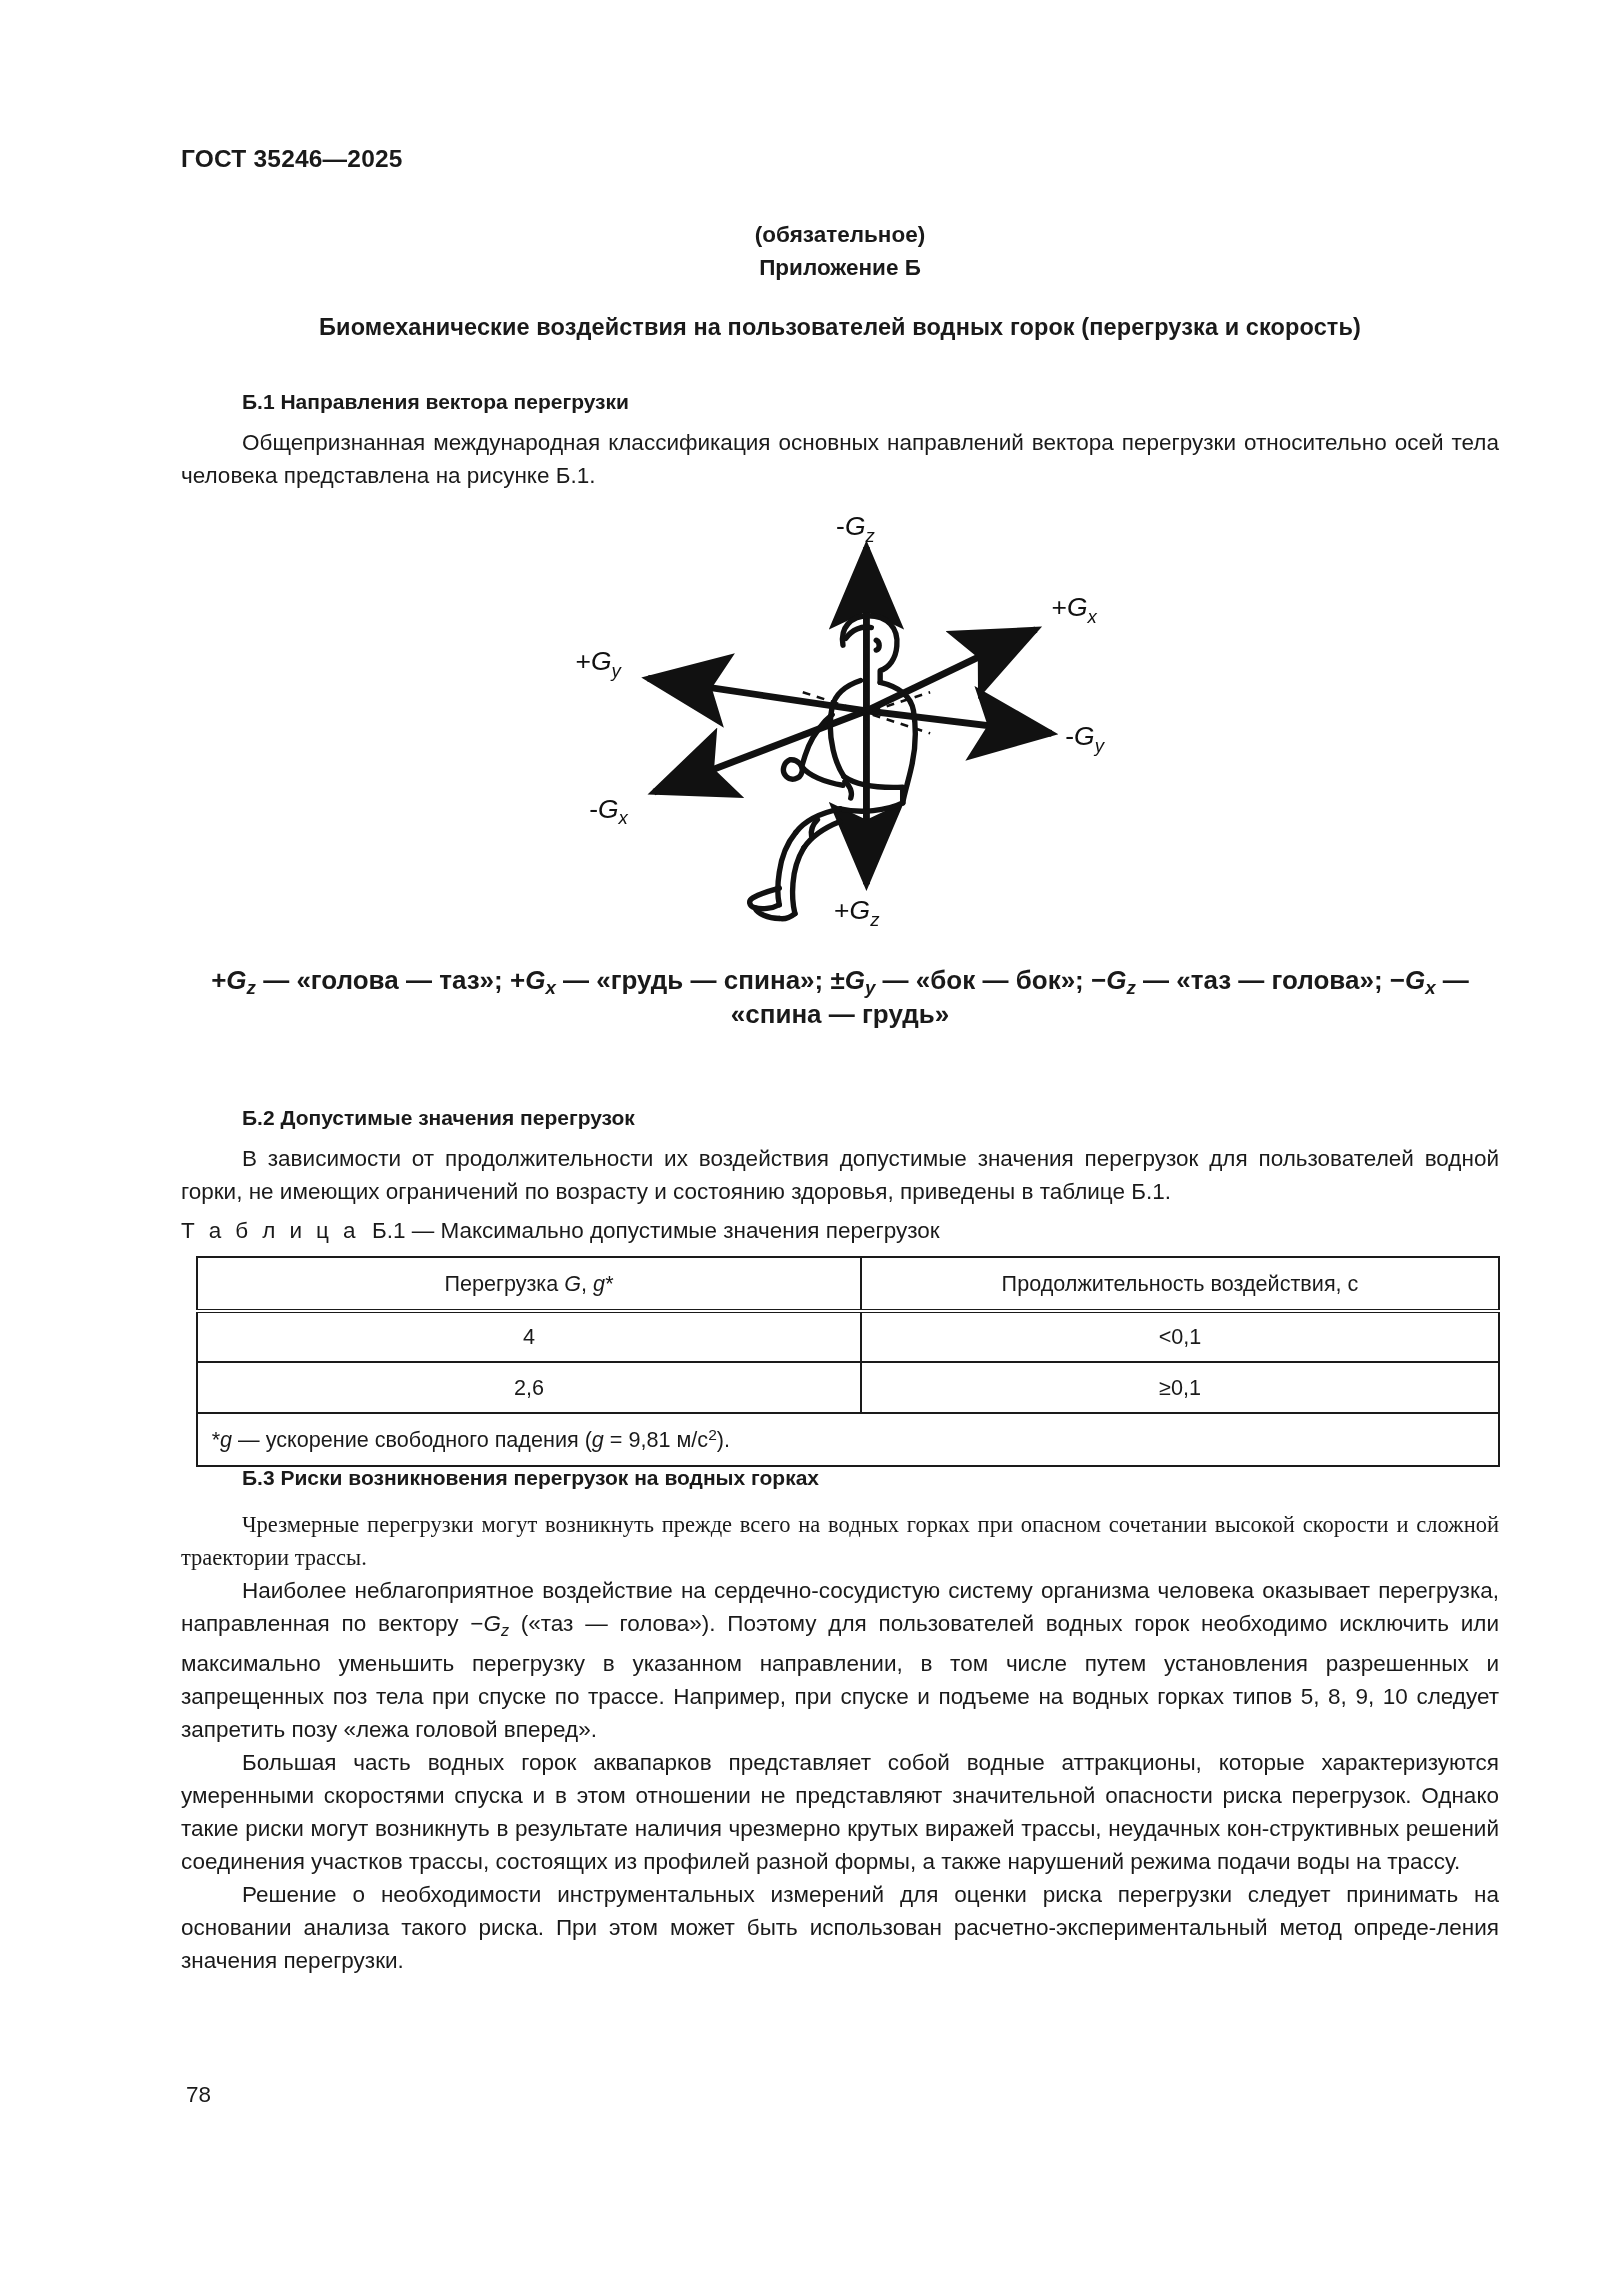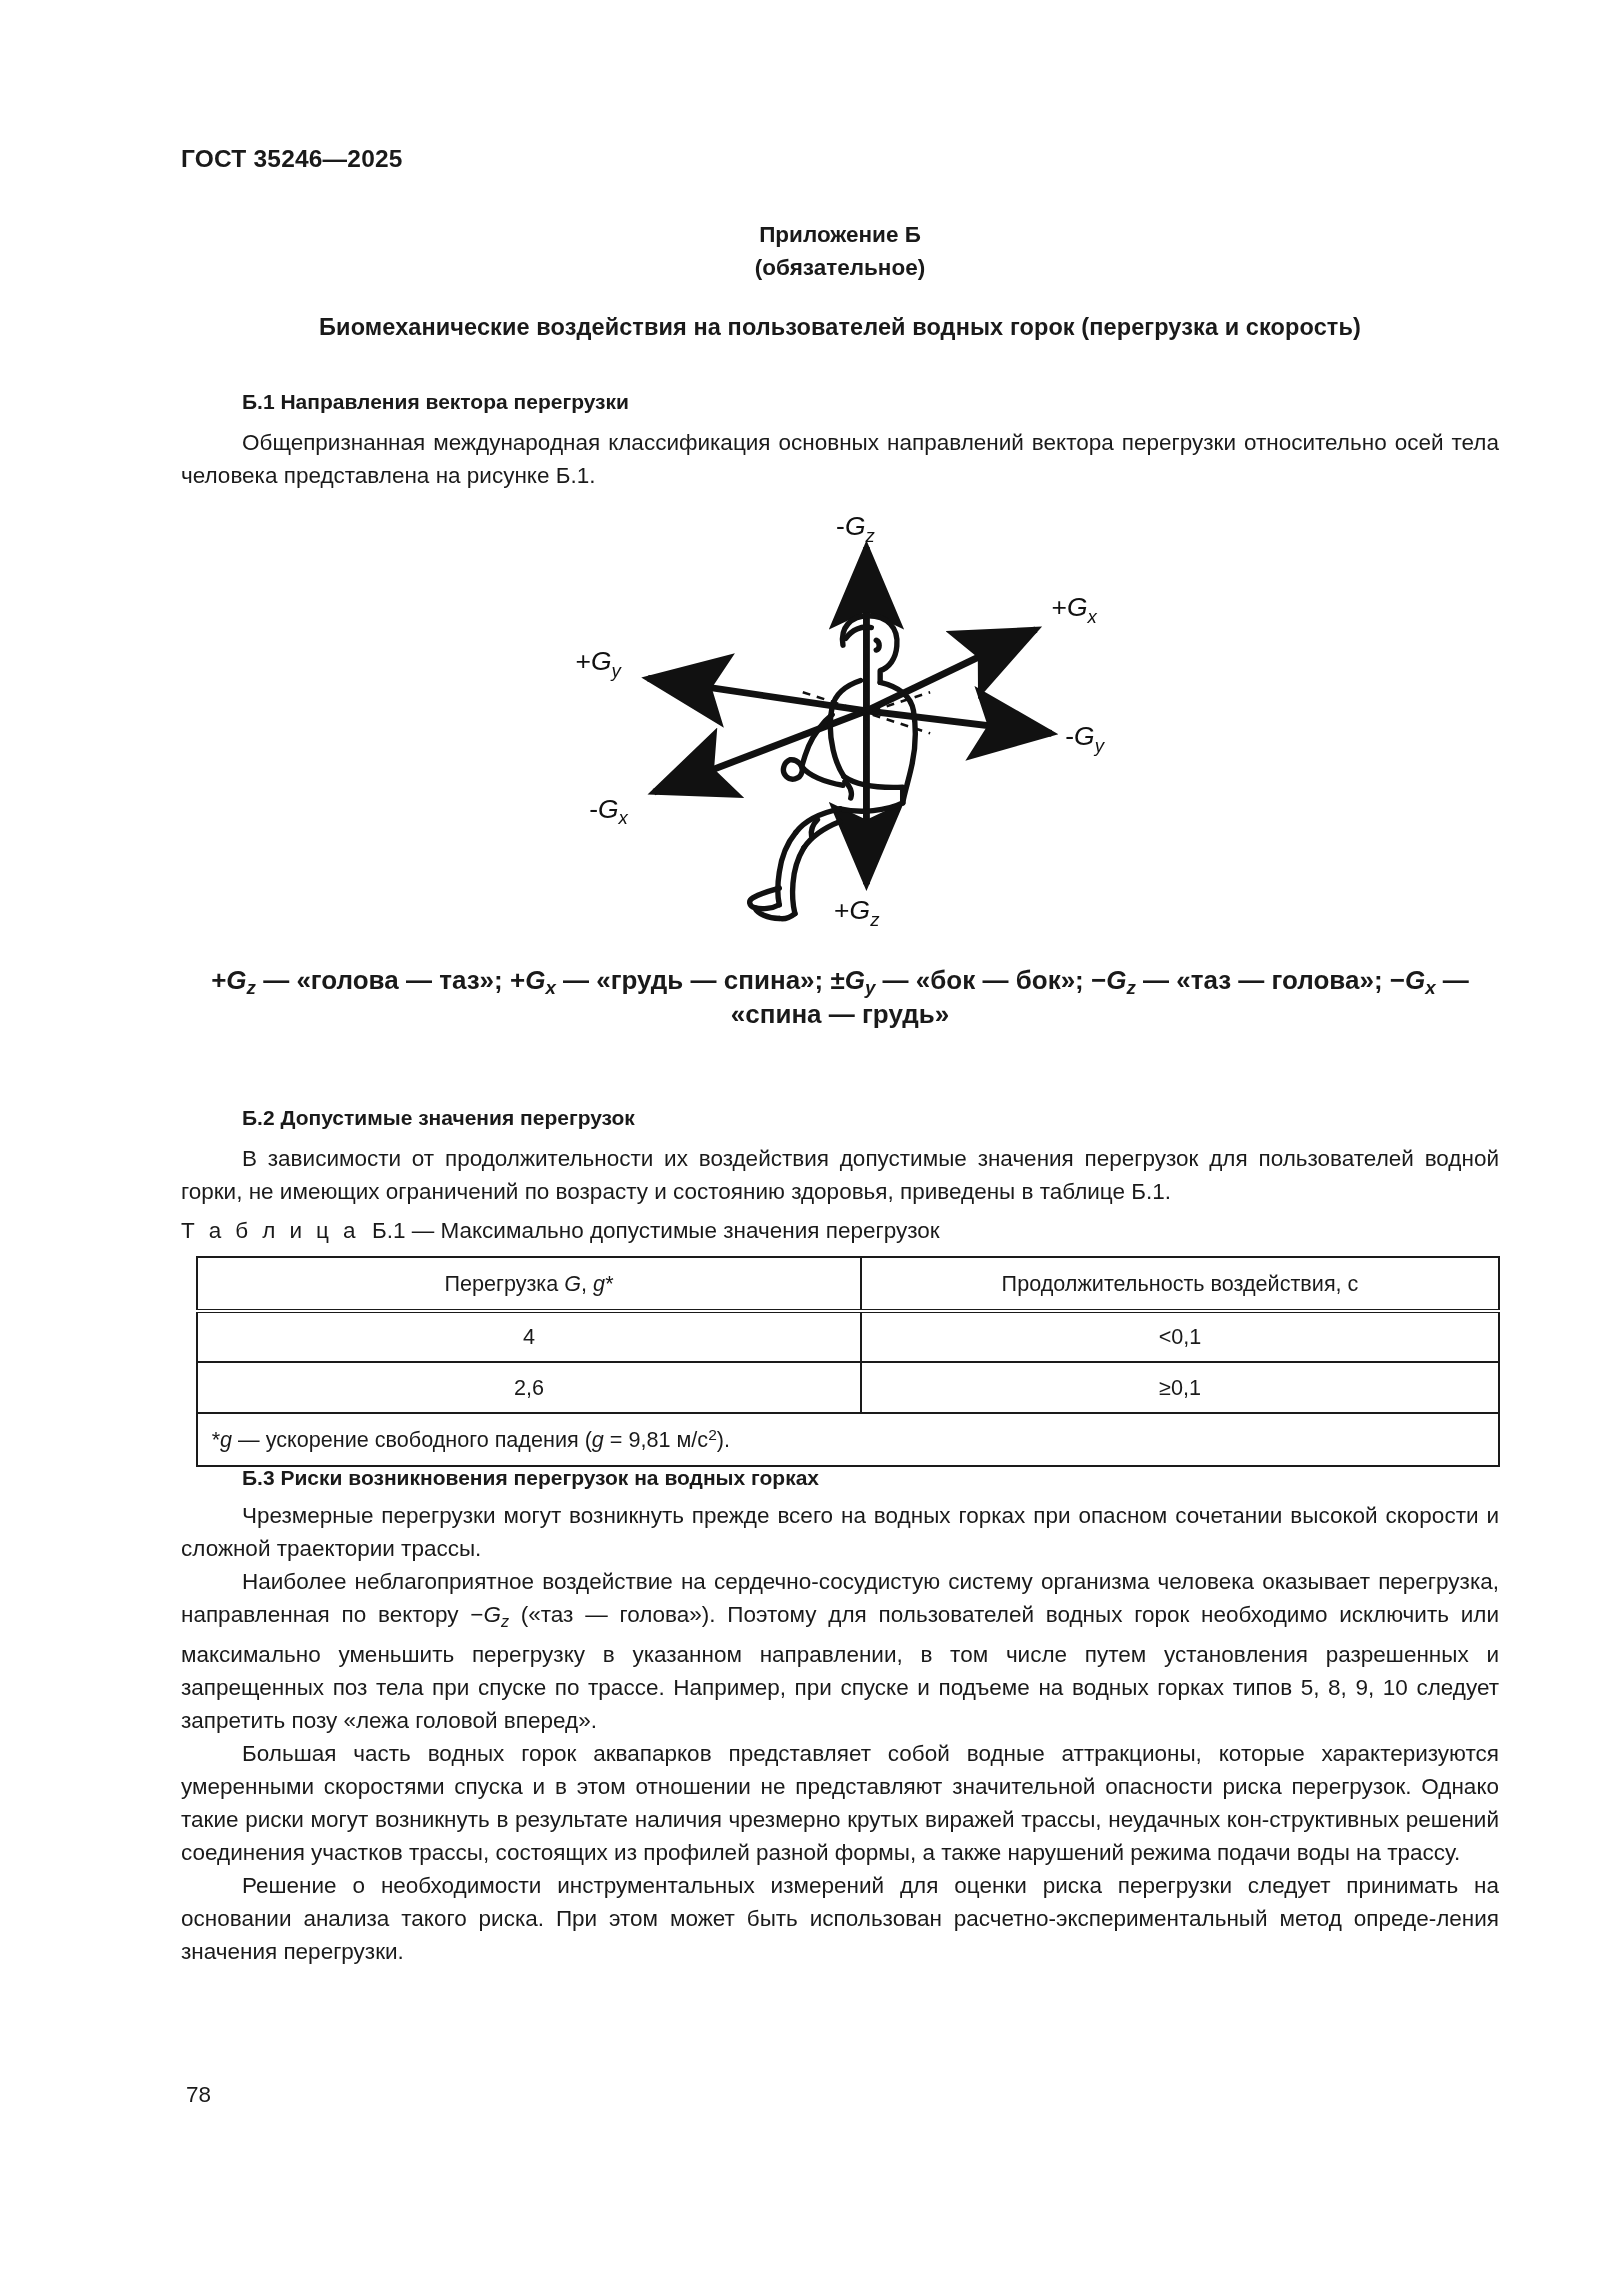--- a/index.html
+++ b/index.html
@@ -150,22 +150,22 @@
   }
 </style>
 </head>
 <body>
 
 <div class="page">
 
   <div class="runhead">ГОСТ 35246—2025</div>
 
   <div class="appendix-block">
+    <div>(обязательное)</div>
     <div>Приложение Б</div>
-    <div>(обязательное)</div>
   </div>
 
   <div class="appendix-title">Биомеханические воздействия на пользователей водных горок (перегрузка и скорость)</div>
 
   <div class="blk" style="top:390px;">
     <div class="sec-head" style="text-indent:61px;">Б.1 Направления вектора перегрузки</div>
     <p class="para" style="margin-top:11.8px;">Общепризнанная международная классификация основных направлений вектора перегрузки относительно осей тела человека представлена на рисунке Б.1.</p>
   </div>
 
   <div class="figure-wrap">
@@ -293,21 +293,21 @@
         <td class="d">≥0,1</td>
       </tr>
       <tr>
         <td class="foot" colspan="2">*<i class="v">g</i> — ускорение свободного падения (<i class="v">g</i> = 9,81 м/с<span class="sup">2</span>).</td>
       </tr>
     </tbody>
   </table>
 
   <div class="blk" style="top:1466px;">
     <div class="sec-head" style="text-indent:61px;">Б.3 Риски возникновения перегрузок на водных горках</div>
-    <p class="para" style="margin-top:9px;">Чрезмерные перегрузки могут возникнуть прежде всего на водных горках при опасном сочетании высокой скорости и сложной траектории трассы.</p>
+    <p class="para" style="margin-top:18px;font-family:Liberation Serif, serif;">Чрезмерные перегрузки могут возникнуть прежде всего на водных горках при опасном сочетании высокой скорости и сложной траектории трассы.</p>
     <p class="para"><span>Наиболее неблагоприятное воздействие на сердечно-сосудистую систему организма человека оказывает перегрузка, направленная по вектору </span><span>−<i class="v">G</i><span class="sub">z</span></span><span> («таз — голова»). Поэтому для пользователей водных горок необходимо исключить или максимально уменьшить перегрузку в указанном направлении, в том числе путем установления разрешенных и запрещенных поз тела при спуске по трассе. Например, при спуске и подъеме на водных горках типов 5, 8, 9, 10 следует запретить позу «лежа головой вперед».</span></p>
     <p class="para">Большая часть водных горок аквапарков представляет собой водные аттракционы, которые характеризуются умеренными скоростями спуска и в этом отношении не представляют значительной опасности риска перегрузок. Однако такие риски могут возникнуть в результате наличия чрезмерно крутых виражей трассы, неудачных кон-структивных решений соединения участков трассы, состоящих из профилей разной формы, а также нарушений режима подачи воды на трассу.</p>
     <p class="para">Решение о необходимости инструментальных измерений для оценки риска перегрузки следует принимать на основании анализа такого риска. При этом может быть использован расчетно-экспериментальный метод опреде-ления значения перегрузки.</p>
   </div>
 
   <div class="pageno">78</div>
 
 </div>
 
 

